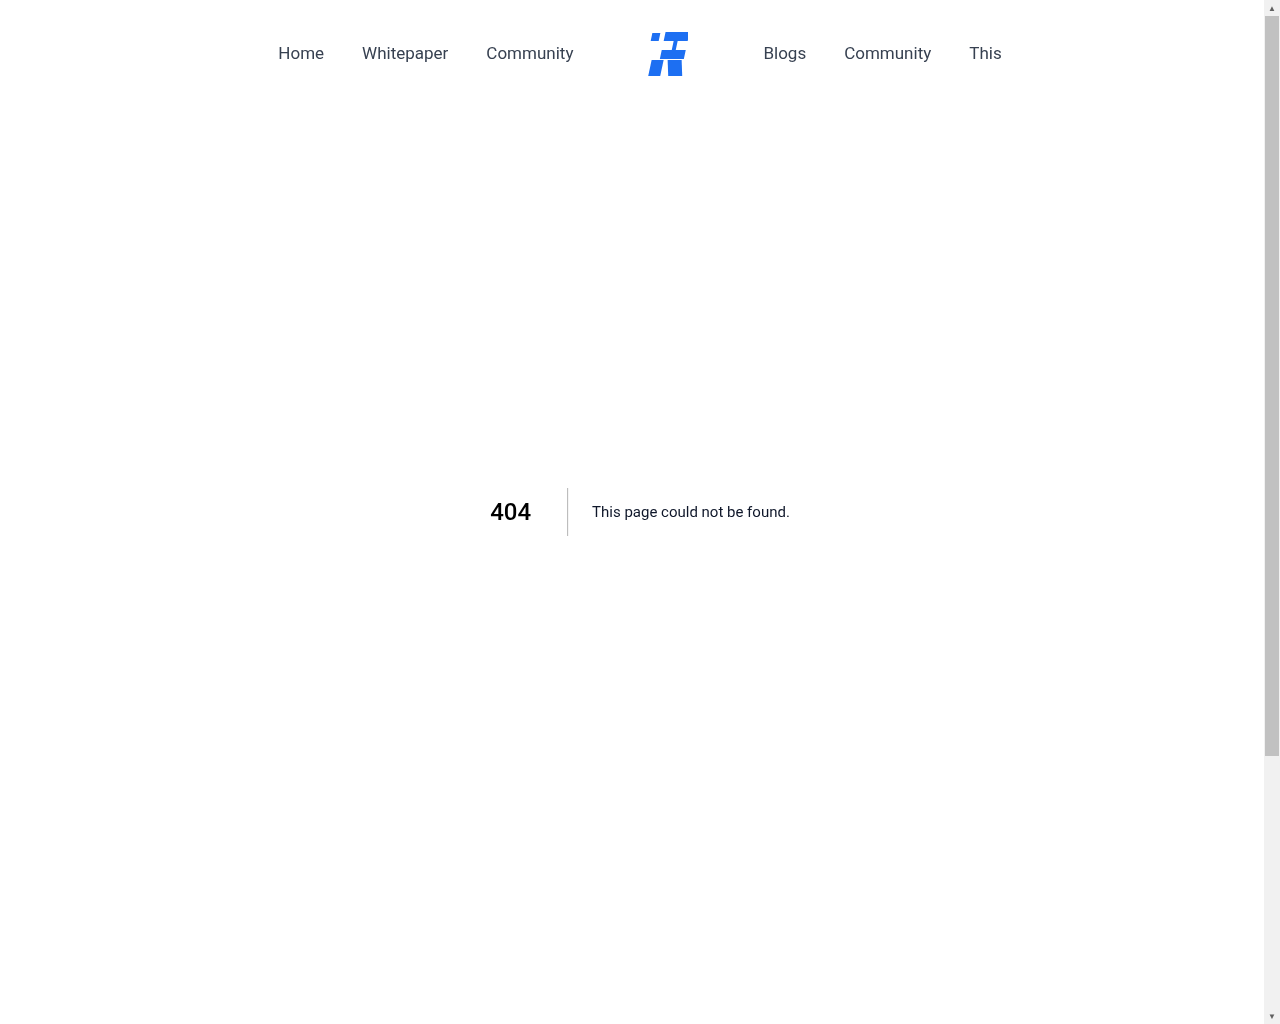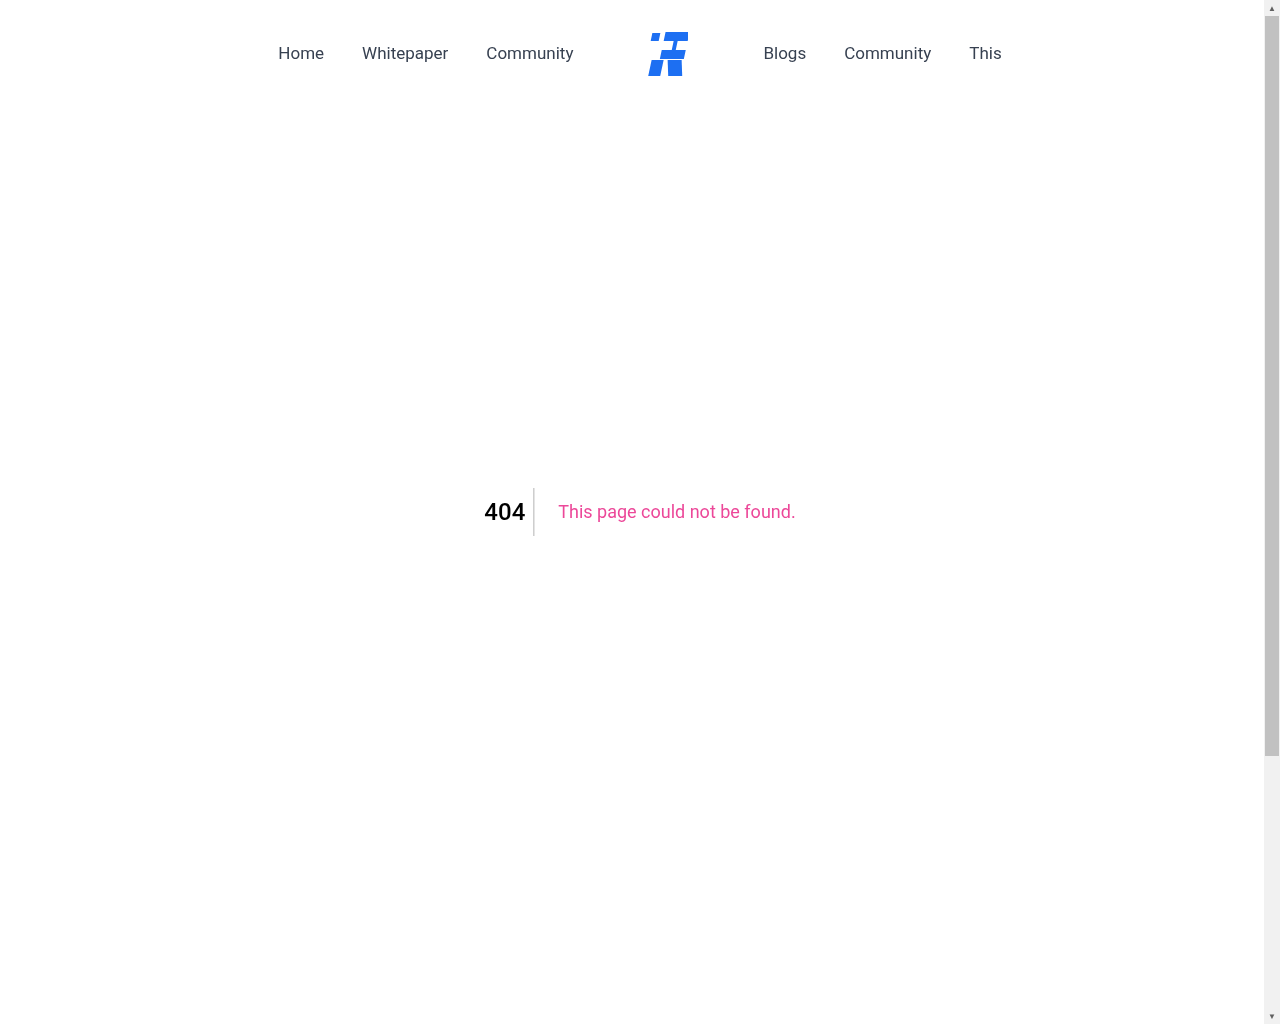--- a/index.html
+++ b/index.html
@@ -63,29 +63,29 @@
       left: 50%;
       transform: translate(-50%, -50%);
       display: flex;
       align-items: center;
     }
     
     .error-code {
       font-size: 24px;
       font-weight: 500;
       color: #000000;
-      padding-right: 8px;
+      padding-right: 36px;
       border-right: 1px solid rgba(0, 0, 0, 0.3);
       line-height: 48px;
     }
     
     .error-message {
-      font-size: 18px;
+      font-size: 15px;
       font-weight: 400;
-      color: #ec4899;
+      color: #0f172a;
       padding-left: 24px;
       line-height: 48px;
     }
     
     .scrollbar-track {
       position: absolute;
       right: 0;
       top: 0;
       width: 16px;
       height: 100%;

